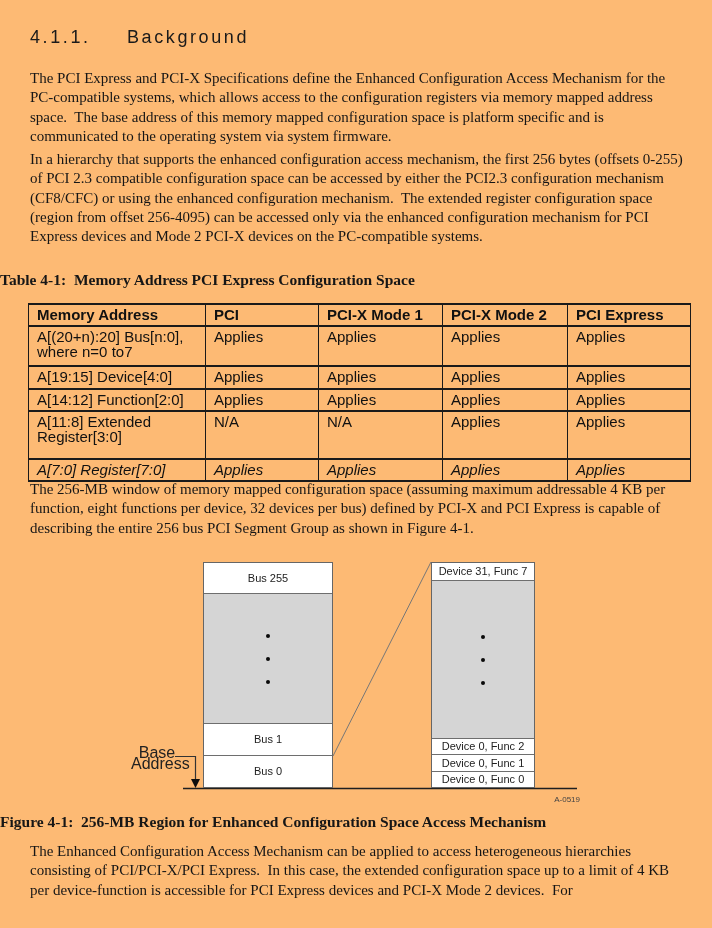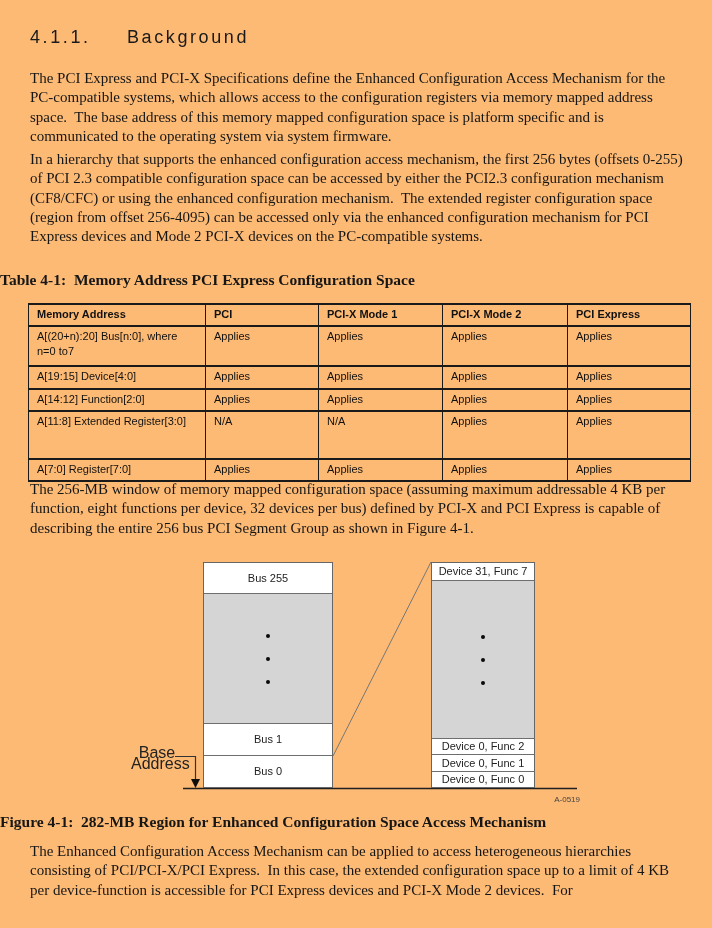--- a/index.html
+++ b/index.html
@@ -40,38 +40,38 @@
     font-weight:bold; font-size:15.5px;
     white-space:pre-wrap;
   }
   .table-caption { top:271px; }
   .fig-caption   { top:813px; }
 
   
   table.cfg {
     position:absolute; top:303px; left:28px;
     width:662px; table-layout:fixed; border-collapse:collapse;
-    font-family:"Liberation Sans", sans-serif; font-size:11px; color:#111;
+    font-family:"Liberation Sans", sans-serif; font-size:15px; color:#111;
   }
   table.cfg th, table.cfg td {
     border:1px solid #1a1a1a;
     border-top:2px solid #1a1a1a;
     border-bottom:2px solid #1a1a1a;
     padding:2px 8px 3px 8px;
     text-align:left; vertical-align:top;
     line-height:15px;
     overflow:hidden;
   }
   table.cfg th { font-weight:bold; }
   tr.hrow { height:20px; }
   tr.r1 { height:40px; }
   tr.r2 { height:23px; }
   tr.r3 { height:21px; }
   tr.r4 { height:48px; }
-  tr.r5 { height:14px; }
+  tr.r5 { height:14px;font-style:italic; }
 
   
   .figure {
     position:absolute; top:550px; left:0;
     width:712px; height:264px;
     font-family:"Liberation Sans", sans-serif; color:#222;
   }
   .figure svg.connectors { position:absolute; left:0; top:0; }
 
   .stack {
@@ -223,17 +223,17 @@
     </div>
 
     <div class="base-label">
       <div>Base</div>
       <div>Address</div>
     </div>
 
     <div class="refcode">A-0519</div>
   </div>
 
-  <div class="caption fig-caption">Figure 4-1:  282-MB Region for Enhanced Configuration Space Access Mechanism</div>
+  <div class="caption fig-caption">Figure 4-1:  256-MB Region for Enhanced Configuration Space Access Mechanism</div>
 
   <p class="body p4">The Enhanced Configuration Access Mechanism can be applied to access heterogeneous hierarchies consisting of PCI/PCI-X/PCI Express.  In this case, the extended configuration space up to a limit of 4 KB per device-function is accessible for PCI Express devices and PCI-X Mode 2 devices.  For</p>
 
 </div>
 
 </body></html>

